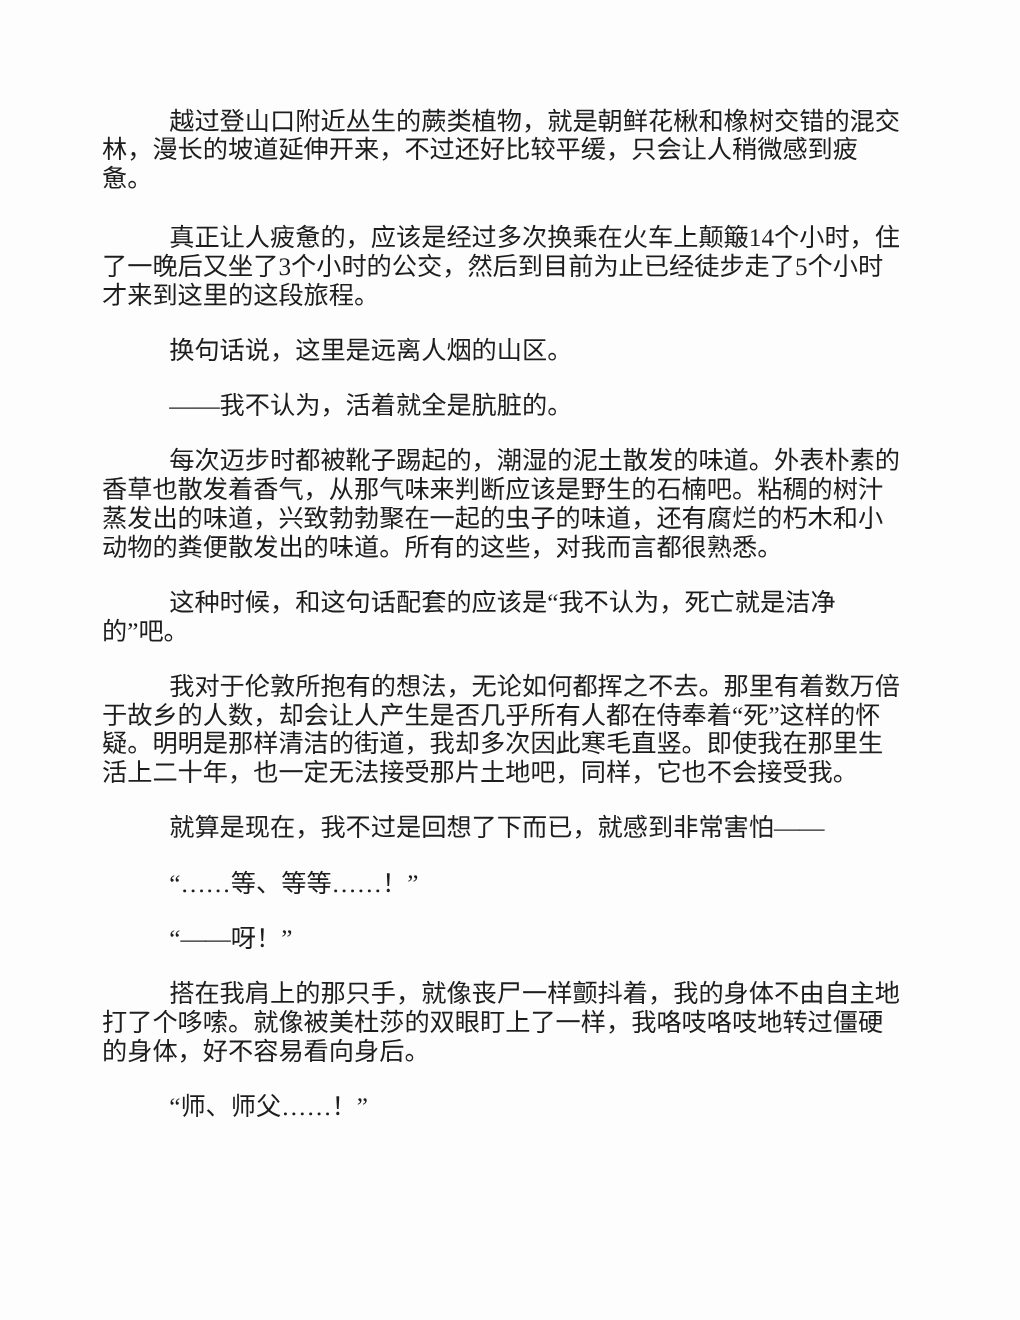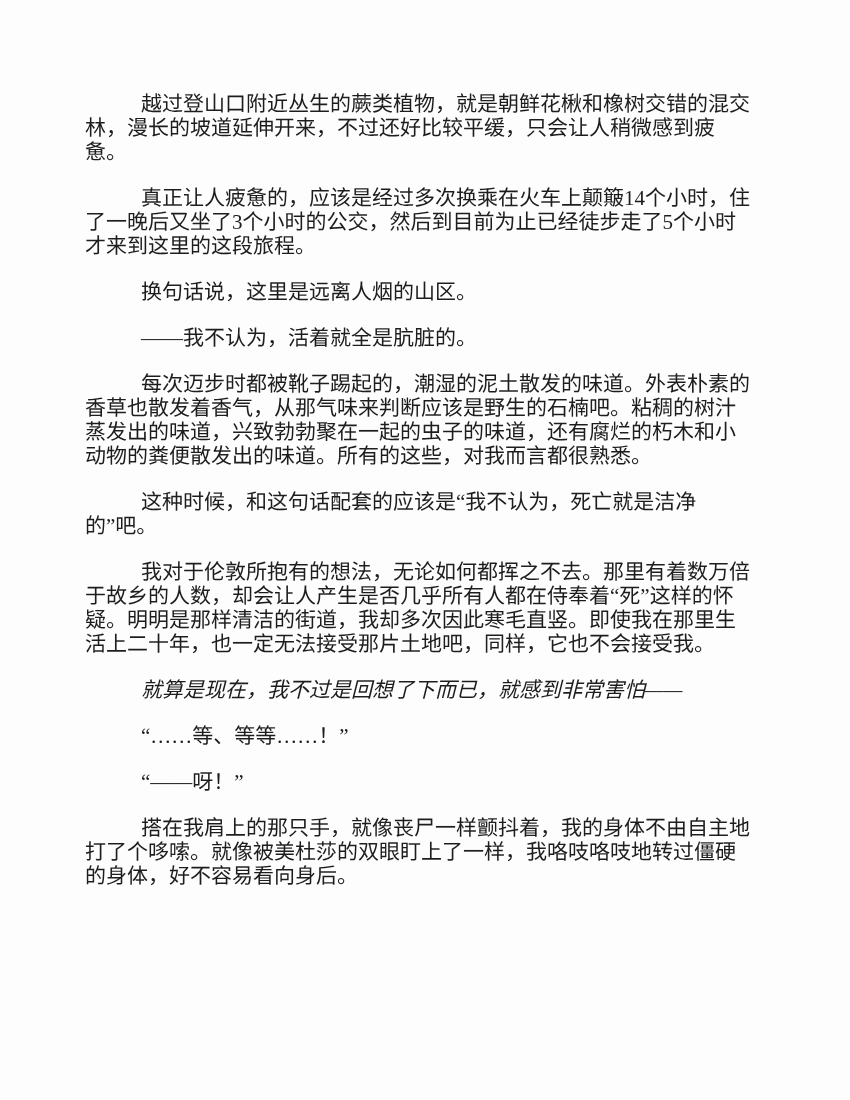--- a/index.html
+++ b/index.html
@@ -35,38 +35,39 @@
     text-indent: 56px;
     white-space: pre-line;
     word-break: break-all;
   }
 </style>
 </head>
 <body>
 
 <div class="page" style="background: rgb(253, 253, 253);">
   <div class="content" id="content">
-      <p class="para" style="color: rgb(29, 29, 29);">越过登山口附近丛生的蕨类植物，就是朝鲜花楸和橡树交错的混交
+      <p class="para" style="color: rgb(29, 29, 29); font-family: Liberation Mono, monospace;">越过登山口附近丛生的蕨类植物，就是朝鲜花楸和橡树交错的混交
 林，漫长的坡道延伸开来，不过还好比较平缓，只会让人稍微感到疲
 惫。</p>
       <p class="para" style="color: rgb(29, 29, 29);">真正让人疲惫的，应该是经过多次换乘在火车上颠簸14个小时，住
 了一晚后又坐了3个小时的公交，然后到目前为止已经徒步走了5个小时
 才来到这里的这段旅程。</p>
       <p class="para" style="color: rgb(29, 29, 29);">换句话说，这里是远离人烟的山区。</p>
       <p class="para" style="color: rgb(29, 29, 29);">——我不认为，活着就全是肮脏的。</p>
       <p class="para" style="color: rgb(29, 29, 29);">每次迈步时都被靴子踢起的，潮湿的泥土散发的味道。外表朴素的
 香草也散发着香气，从那气味来判断应该是野生的石楠吧。粘稠的树汁
 蒸发出的味道，兴致勃勃聚在一起的虫子的味道，还有腐烂的朽木和小
 动物的粪便散发出的味道。所有的这些，对我而言都很熟悉。</p>
       <p class="para" style="color: rgb(29, 29, 29);">这种时候，和这句话配套的应该是“我不认为，死亡就是洁净
 的”吧。</p>
       <p class="para" style="color: rgb(29, 29, 29);">我对于伦敦所抱有的想法，无论如何都挥之不去。那里有着数万倍
 于故乡的人数，却会让人产生是否几乎所有人都在侍奉着“死”这样的怀
 疑。明明是那样清洁的街道，我却多次因此寒毛直竖。即使我在那里生
 活上二十年，也一定无法接受那片土地吧，同样，它也不会接受我。</p>
-      <p class="para" style="color: rgb(29, 29, 29); font-style: italic;">就算是现在，我不过是回想了下而已，就感到非常害怕——</p>
+      <p class="para" style="color: rgb(29, 29, 29);">就算是现在，我不过是回想了下而已，就感到非常害怕——</p>
       <p class="para" style="color: rgb(29, 29, 29);">“……等、等等……！”</p>
       <p class="para" style="color: rgb(29, 29, 29);">“——呀！”</p>
       <p class="para" style="color: rgb(29, 29, 29);">搭在我肩上的那只手，就像丧尸一样颤抖着，我的身体不由自主地
 打了个哆嗦。就像被美杜莎的双眼盯上了一样，我咯吱咯吱地转过僵硬
 的身体，好不容易看向身后。</p>
+      <p class="para" style="color: rgb(29, 29, 29);">“师、师父……！”</p>
     </div>
 </div>
 
 </body></html>

